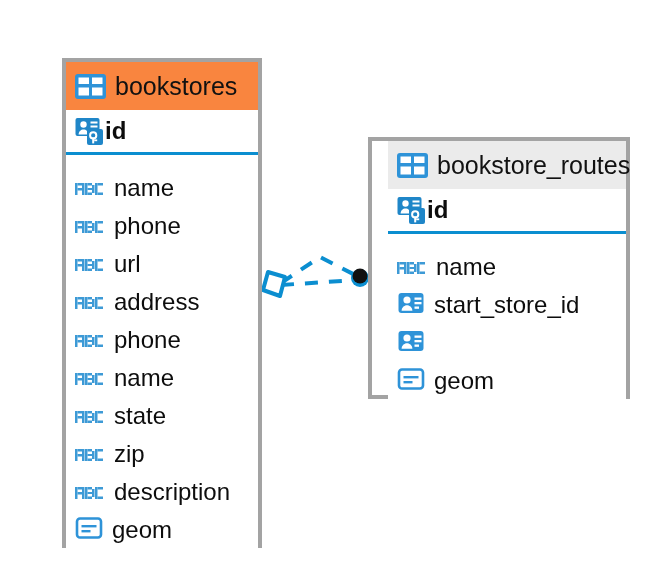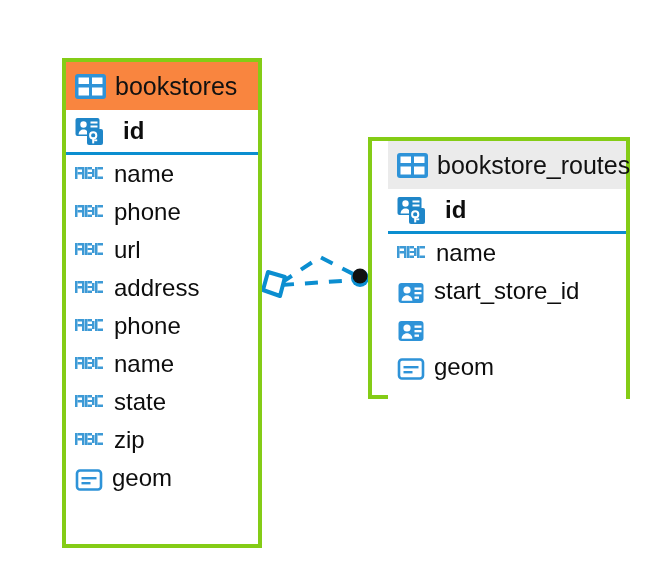--- a/index.html
+++ b/index.html
@@ -18,21 +18,21 @@
     width: 654px;
     height: 570px;
     background: #ffffff;
     overflow: hidden;
   }
 
   
   .entity {
     position: absolute;
     box-sizing: border-box;
-    border: 4px solid #84cc16;
+    border: 4px solid #a3a3a3;
     background: #ffffff;
   }
 
   .entity-header {
     display: flex;
     align-items: center;
     box-sizing: border-box;
     height: 48px;
     padding: 0 8px 0 9px;
     gap: 9px;
@@ -46,39 +46,39 @@
     line-height: 1;
     white-space: nowrap;
   }
 
   .pk-row {
     display: flex;
     align-items: center;
     box-sizing: border-box;
     height: 45px;
     padding: 0 8px 0 9px;
-    gap: 20px;
+    gap: 2px;
     border-bottom: 3px solid #0b8ed0;
     background: #ffffff;
   }
   .pk-label {
     font-size: 24px;
     font-weight: bold;
     color: #0d0d0d;
     line-height: 1;
     white-space: nowrap;
   }
 
   .fields {
     padding: 7px 8px 8px 9px;
     background: #ffffff;
   }
   .field-row {
     display: flex;
-    align-items: flex-start;
+    align-items: flex-end;
     height: 38px;
     gap: 9px;
   }
   .field-label {
     font-size: 24px;
     color: #0d0d0d;
     line-height: 1;
     white-space: nowrap;
   }
 
@@ -317,20 +317,39 @@
               <rect x="12.5" y="10" width="4.5" height="2"></rect>
             <rect x="12.5" y="14.5" width="4.5" height="2.5"></rect>
             <rect x="20" y="5" width="2.5" height="12"></rect>
             <rect x="22.5" y="5" width="5.5" height="2.5"></rect>
               <rect x="22.5" y="14.5" width="5.5" height="2.5"></rect>
           </g>
         </svg>
         <span class="field-label">zip</span>
       </div>
 
+      <div class="field-row">
+        <svg class="icon icon-abc" viewBox="0 0 30 22">
+          <g fill="#3d9ad6">
+            <rect x="0" y="5" width="2.5" height="12"></rect>
+              <rect x="7" y="5" width="2.5" height="12"></rect>
+            <rect x="2.5" y="5" width="4.5" height="2.5"></rect>
+              <rect x="2.5" y="10" width="4.5" height="2.5"></rect>
+            <rect x="10" y="5" width="2.5" height="12"></rect>
+              <rect x="17" y="7" width="2.5" height="8"></rect>
+            <rect x="12.5" y="5" width="4.5" height="2.5"></rect>
+              <rect x="12.5" y="10" width="4.5" height="2"></rect>
+            <rect x="12.5" y="14.5" width="4.5" height="2.5"></rect>
+            <rect x="20" y="5" width="2.5" height="12"></rect>
+            <rect x="22.5" y="5" width="5.5" height="2.5"></rect>
+              <rect x="22.5" y="14.5" width="5.5" height="2.5"></rect>
+          </g>
+        </svg>
+        <span class="field-label">description</span>
+      </div>
 
       <div class="field-row">
         <svg class="icon icon-sq" viewBox="0 0 28 28">
           <rect x="2" y="4.5" width="24" height="19" rx="3" fill="none" stroke="#2e93d8" stroke-width="2.6"></rect>
           <rect x="6.5" y="11" width="15" height="2.4" fill="#2e93d8"></rect>
           <rect x="6.5" y="16" width="9" height="2.4" fill="#2e93d8"></rect>
         </svg>
         <span class="field-label">geom</span>
       </div>
 

